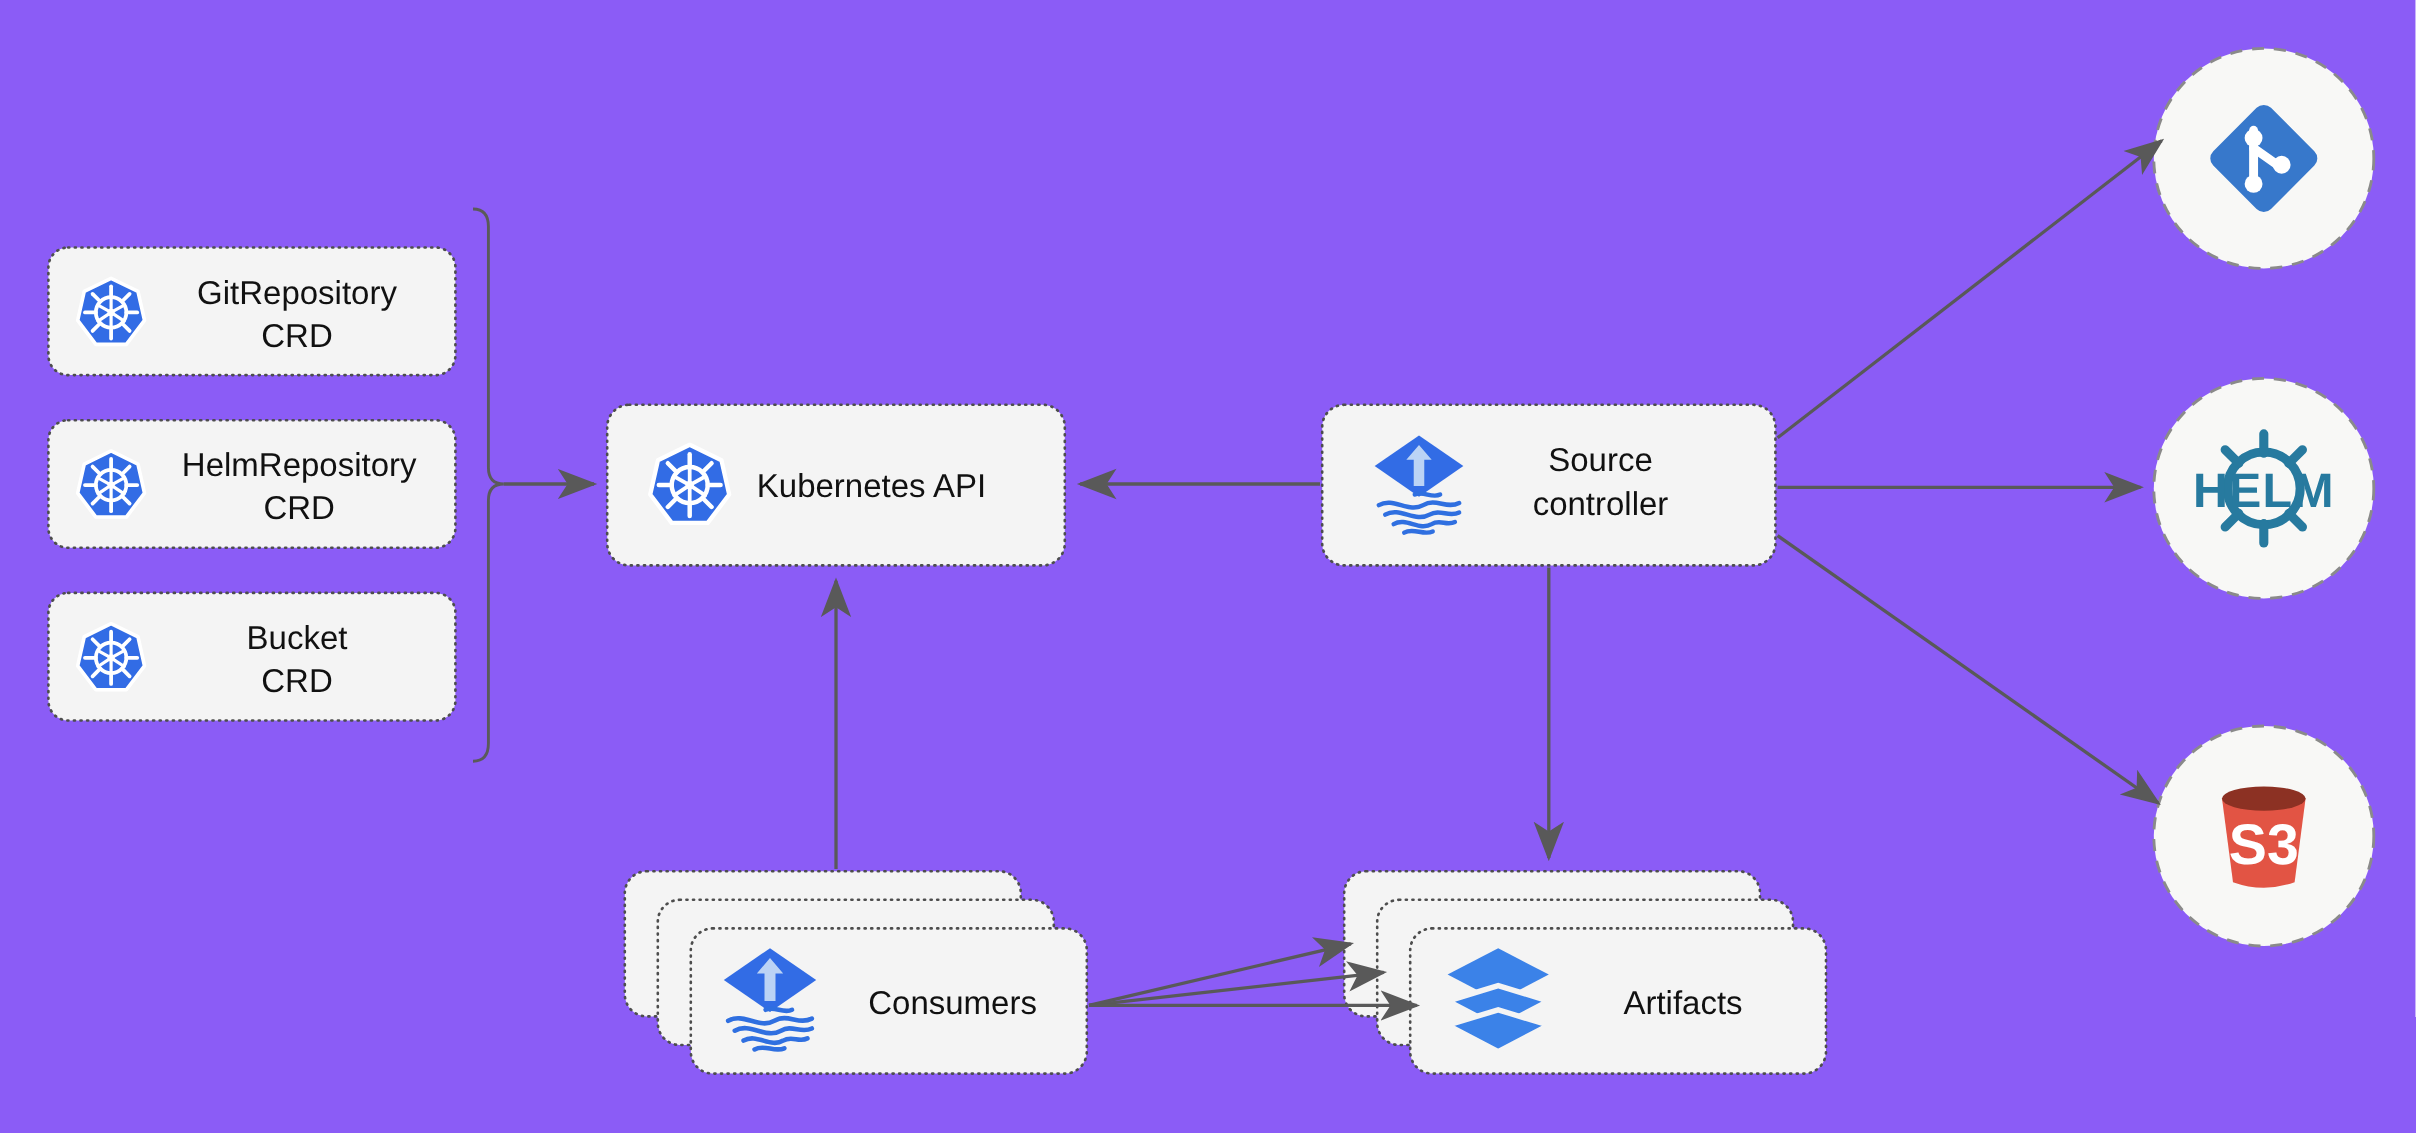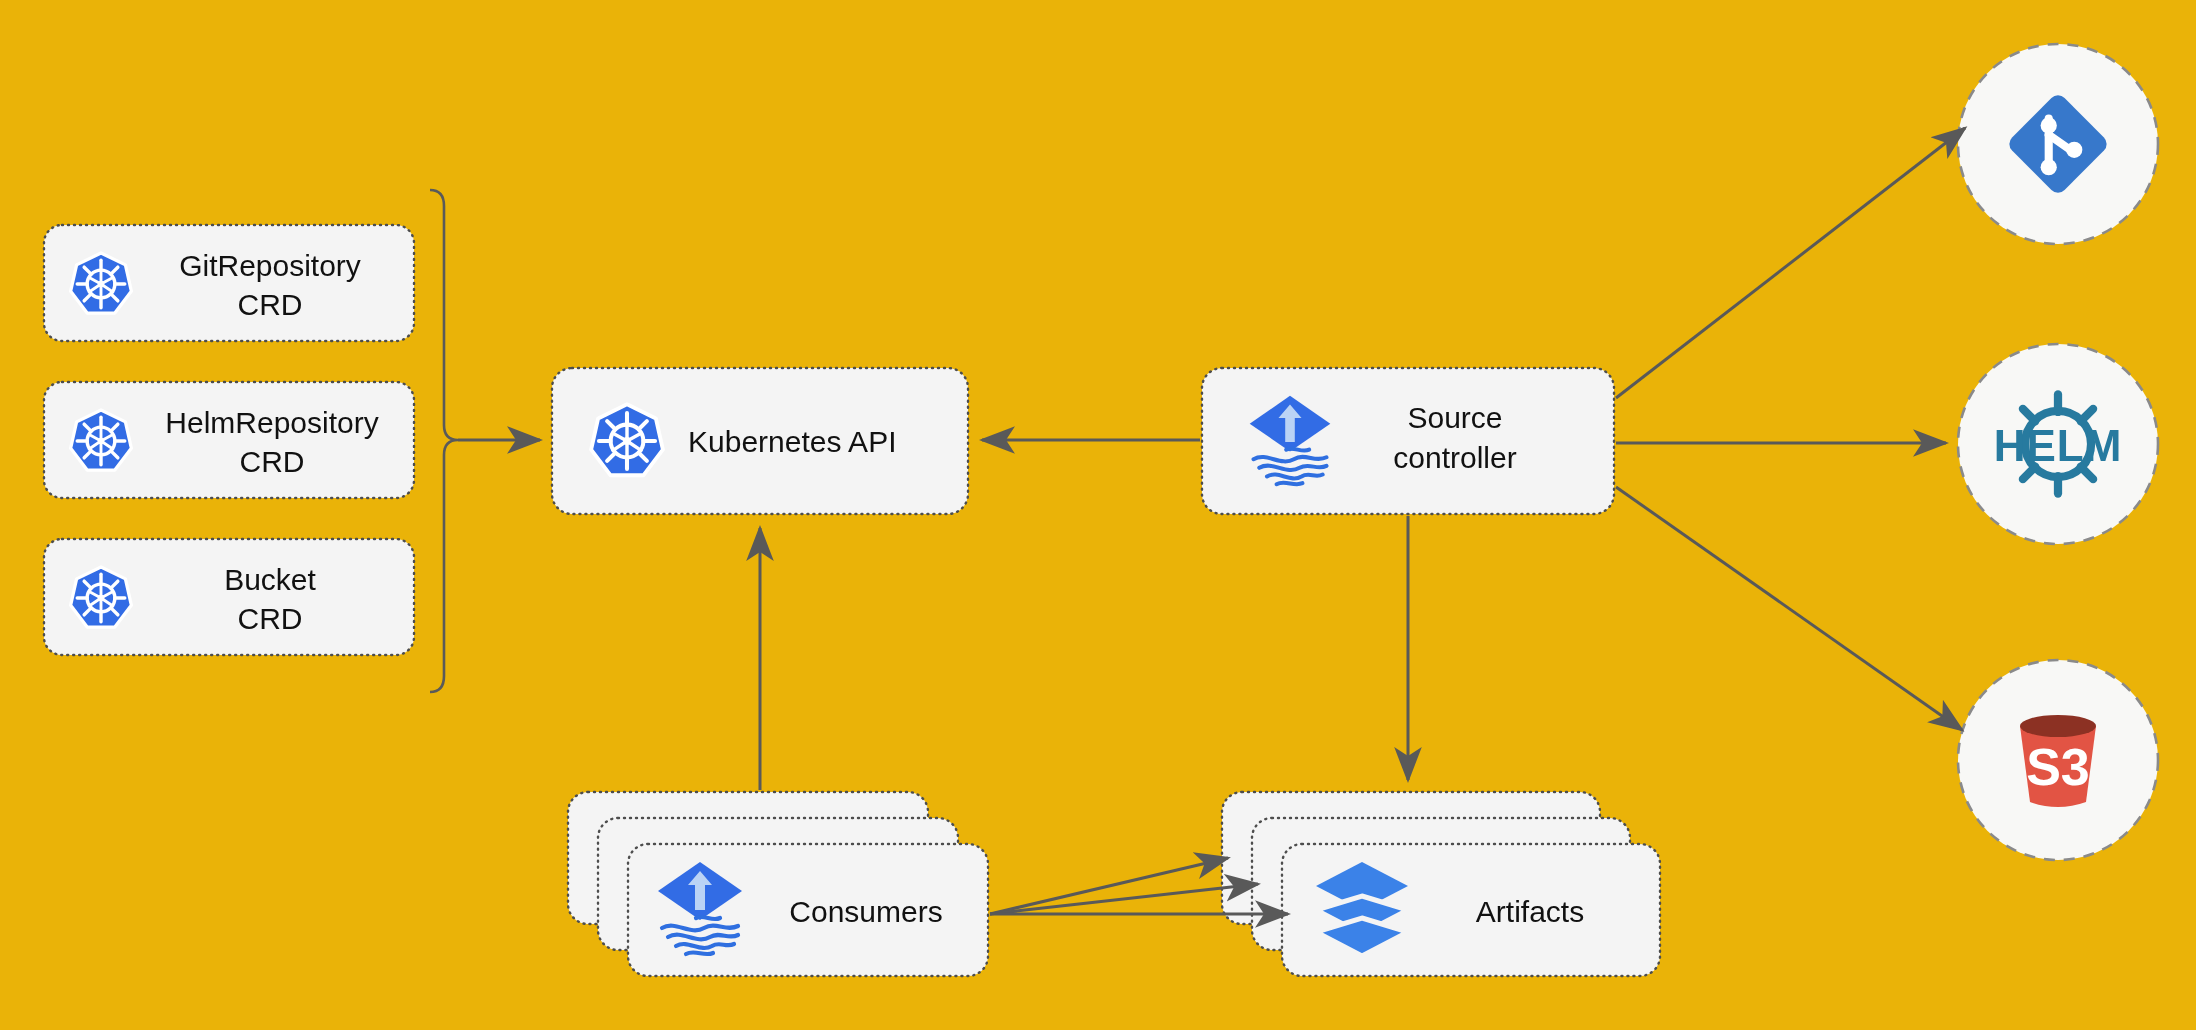--- a/index.html
+++ b/index.html
@@ -1,18 +1,18 @@
 <!DOCTYPE html>
 <html><head>
 <meta charset="utf-8">
 <style>
   html,body{margin:0;padding:0;background:#ffffff;}
   body{width:2196px;height:1030px;overflow:hidden;
        font-family:"Liberation Sans","DejaVu Sans",sans-serif;}
-  #stage{position:relative;width:2196px;height:1030px;background:#eab308;}
+  #stage{position:relative;width:2196px;height:1030px;background:#8b5cf6;}
   svg.layer{position:absolute;left:0;top:0;width:2196px;height:1030px;}
   .node-label{font-family:"Liberation Sans","DejaVu Sans",sans-serif;
               font-size:30px;fill:#111111;}
   .helm-word{font-family:"Liberation Sans","DejaVu Sans",sans-serif;
              font-size:44px;font-weight:bold;fill:#277A9F;letter-spacing:1px;}
   .s3-word{font-family:"Liberation Sans","DejaVu Sans",sans-serif;
            font-size:52px;font-weight:bold;fill:#ffffff;}
   .card-body{fill:#f4f4f4;stroke:#4d4d4d;stroke-width:2.4;
              stroke-dasharray:1 5;stroke-linecap:round;}
   .circle-body{fill:#f8f8f6;stroke:#8a8a8a;stroke-width:2.6;stroke-dasharray:11 9;}

